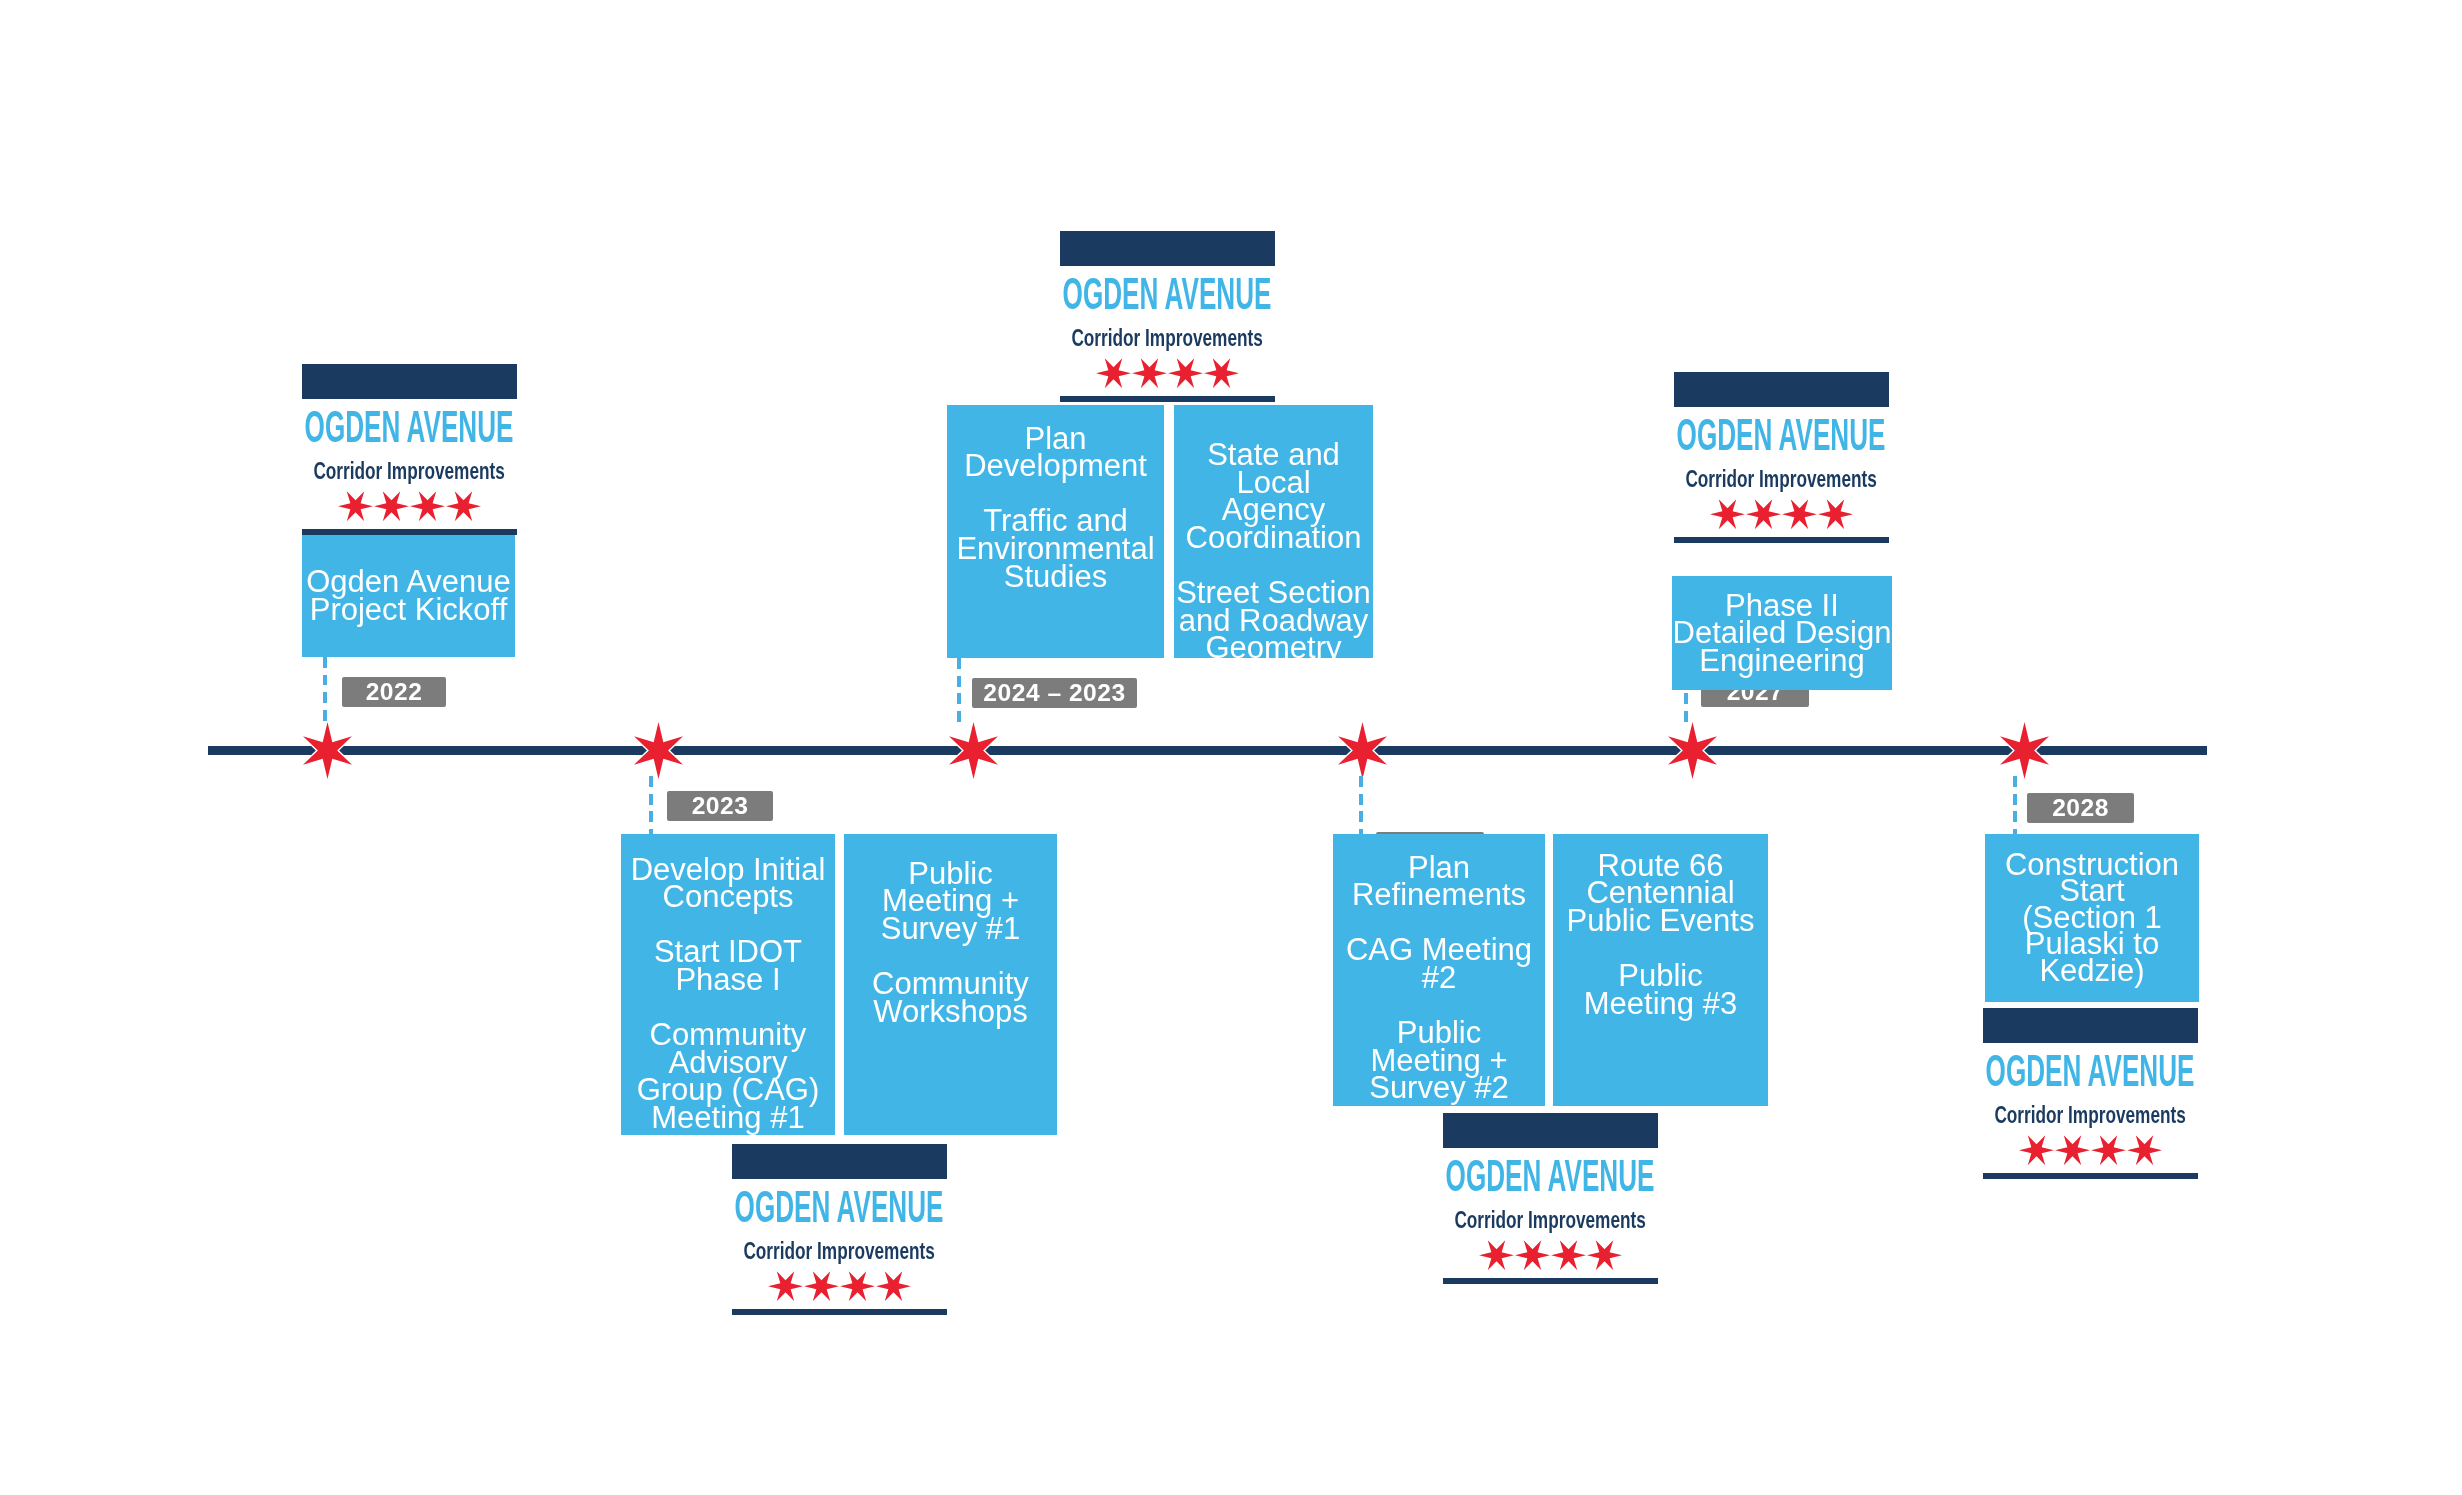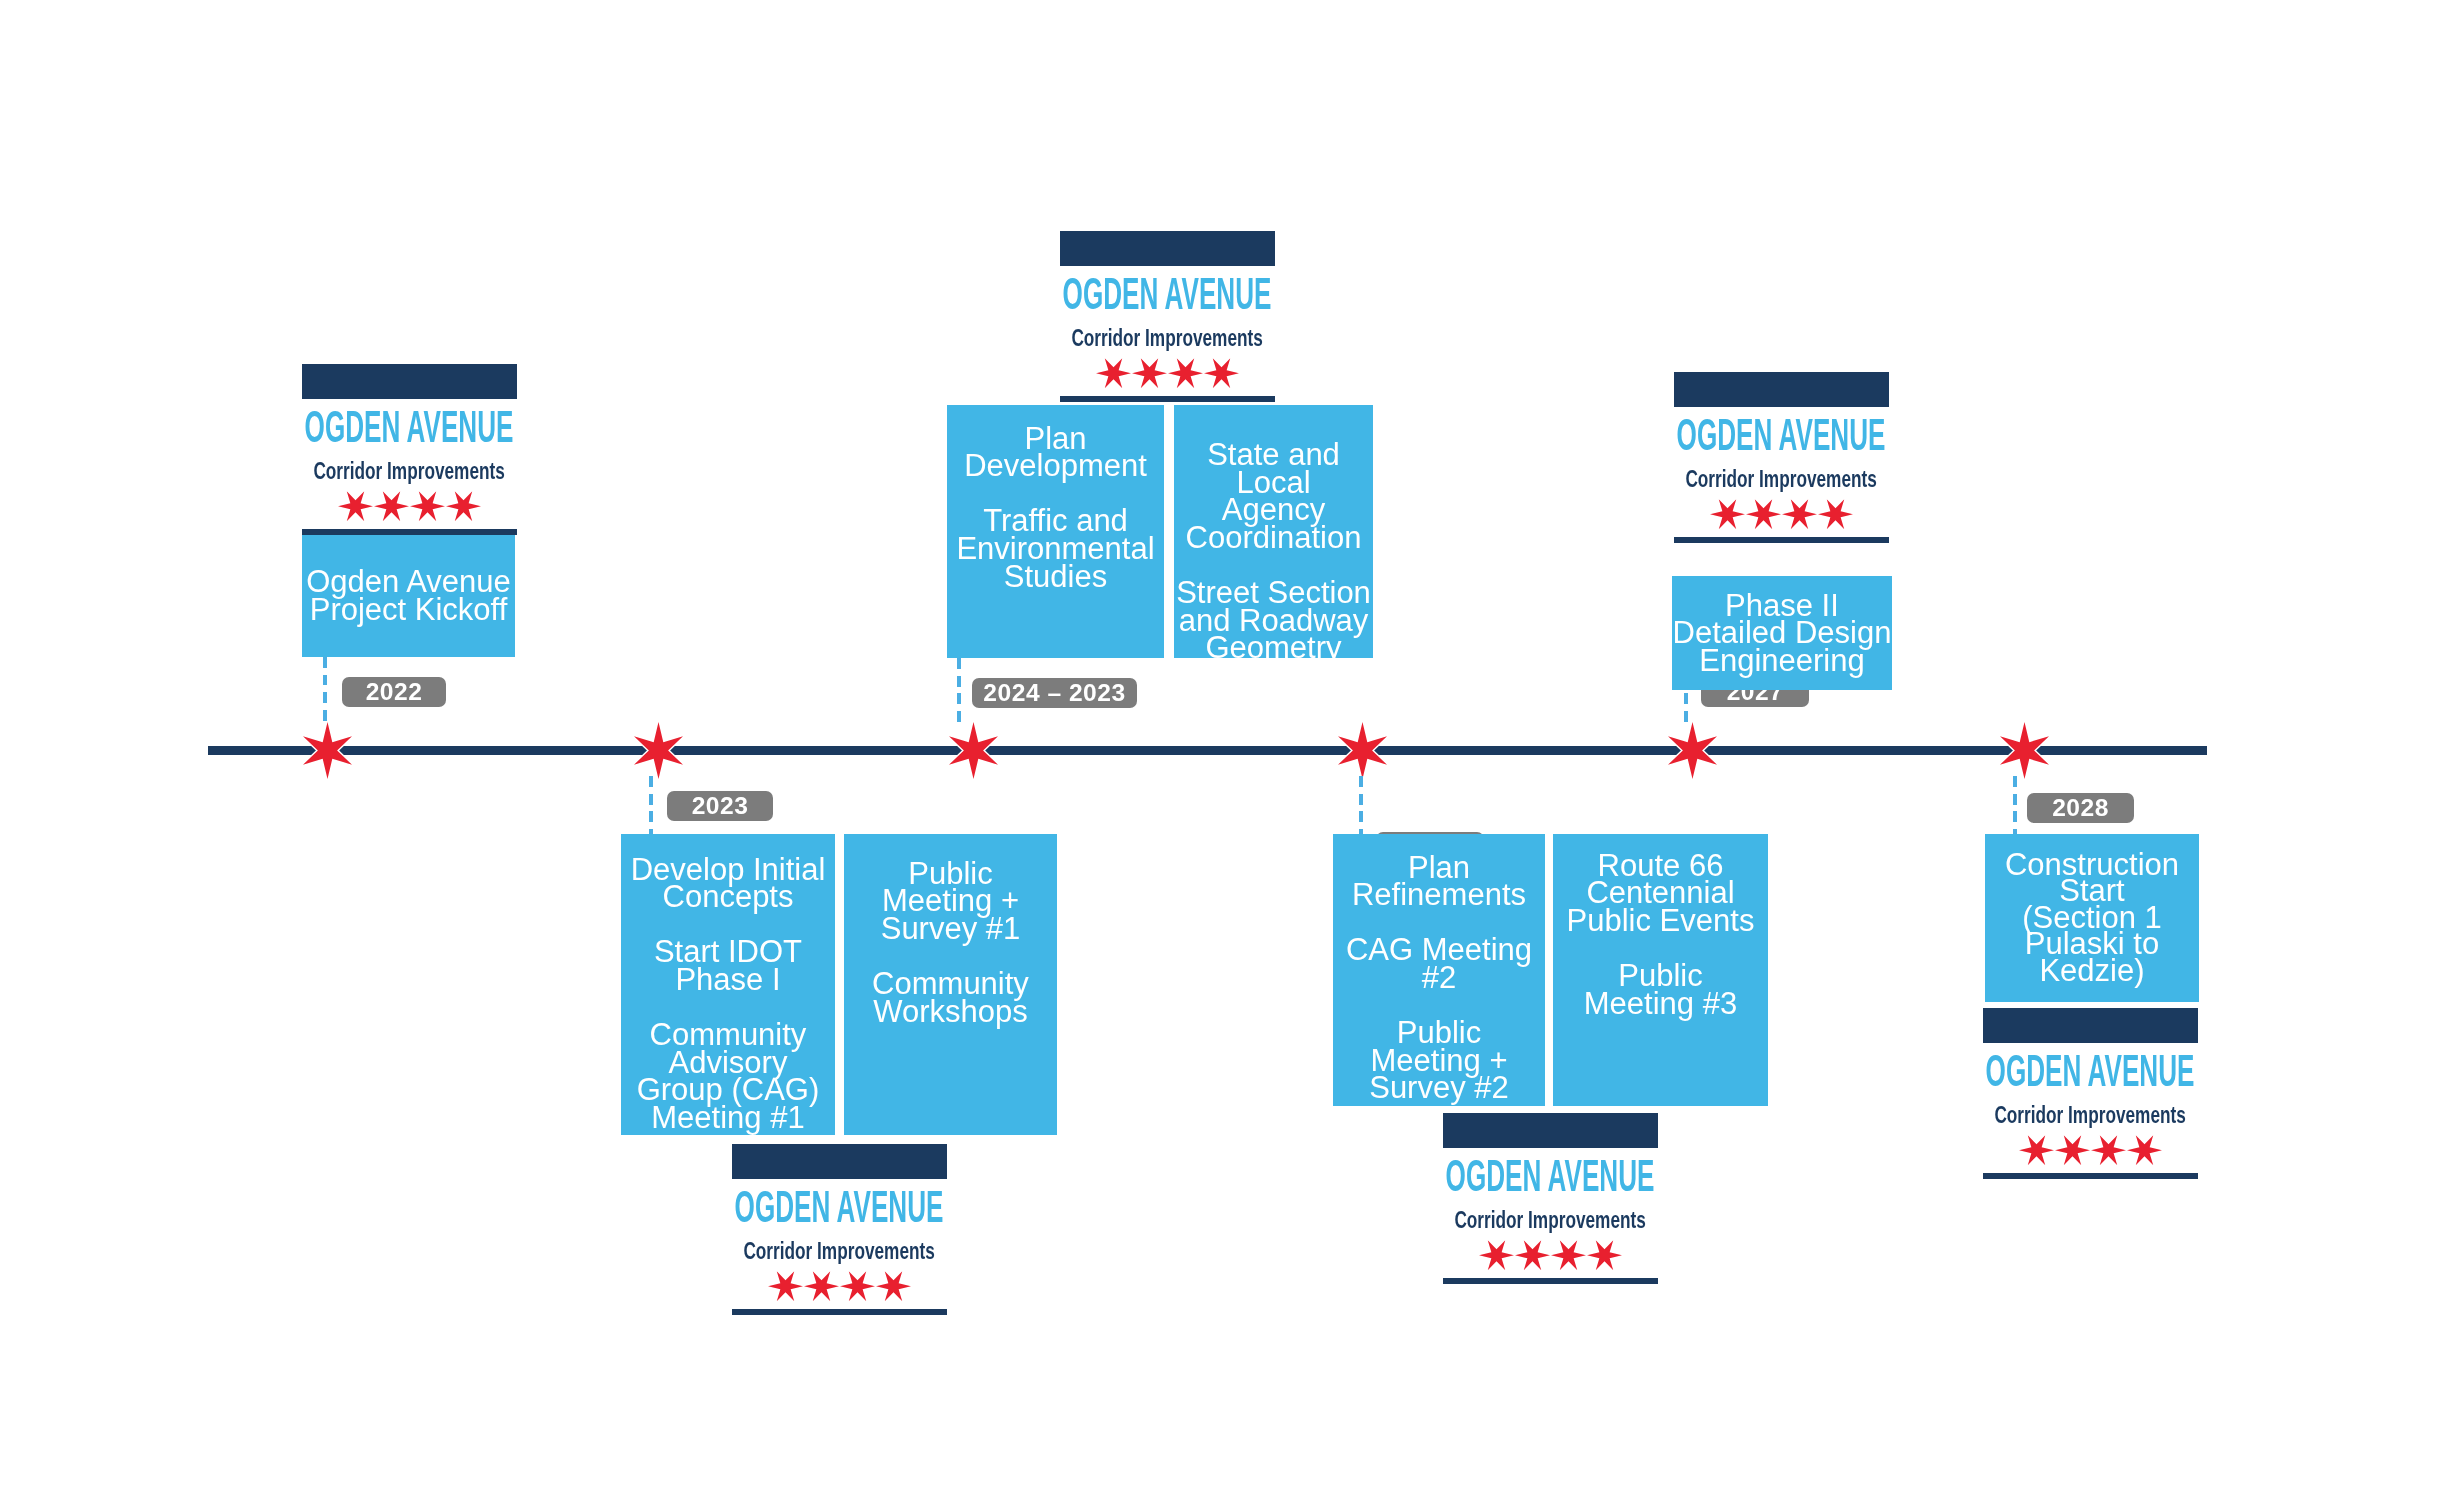--- a/index.html
+++ b/index.html
@@ -14,21 +14,21 @@
     position:relative;width:2463px;height:1495px;background:#ffffff;
     font-family:"Liberation Sans",sans-serif;overflow:hidden;
   }
   .tl-line{position:absolute;left:208px;top:746px;width:1999px;height:8.9px;background:var(--navy);}
   .tl-star{position:absolute;width:49px;height:57px;}
   .dash{
     position:absolute;width:3.9px;
     background:repeating-linear-gradient(to bottom,var(--dash) 0 10.8px,transparent 10.8px 17.7px);
   }
   .badge{
-    position:absolute;height:29.6px;border-radius:7px;background:var(--gray);
+    position:absolute;height:29.6px;border-radius:2px;background:var(--gray);
     color:#fff;font-size:24.6px;font-weight:bold;letter-spacing:0.5px;
     display:flex;align-items:center;justify-content:center;
   }
   .box{
     position:absolute;background:var(--blue);color:#fff;
     font-size:31px;line-height:27.6px;text-align:center;white-space:pre-line;
     box-sizing:border-box;
   }
   .box.center{display:flex;align-items:center;justify-content:center;}
   .logo{position:absolute;width:215px;}

